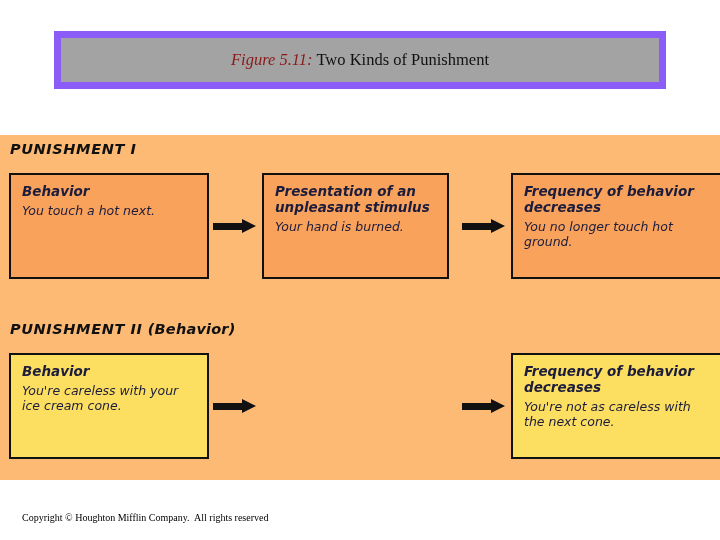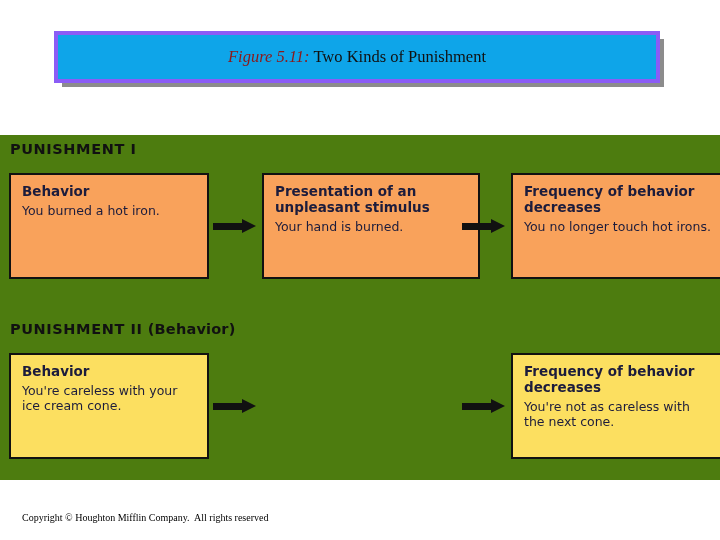--- a/index.html
+++ b/index.html
@@ -30,22 +30,22 @@
     width: 602px;
     height: 48px;
     background: #8c8c8c;
   }
   #title-banner {
     position: absolute;
     left: 0;
     top: 0;
     width: 598px;
     height: 44px;
-    background: #0ea5e9;
-    border: 4px solid #8b5cf6;
+    background: #a3a3a3;
+    border: 7px solid #8b5cf6;
     display: flex;
     align-items: center;
     justify-content: center;
   }
   #title-text {
     font-family: "Liberation Serif", serif;
     font-size: 16.5px;
     color: #8b1a1a;
     white-space: nowrap;
   }
@@ -56,21 +56,22 @@
     color: #111111;
   }
 
   
   #diagram {
     position: absolute;
     left: 0;
     top: 135px;
     width: 720px;
     height: 345px;
-    background: #4d7c0f;
+    background: #fdba74;
+    font-style: italic;
   }
 
   .section {
     position: absolute;
     left: 0;
     width: 720px;
   }
   #section-1 { top: 0px; height: 165px; }
   #section-2 { top: 180px; height: 162px; }
 
@@ -90,21 +91,21 @@
 
   .box {
     position: absolute;
     top: 38px;
     height: 106px;
     border: 2px solid #111111;
     box-sizing: border-box;
     padding: 9px 14px 0 11px;
   }
   .box.b1 { left: 9px;   width: 200px; }
-  .box.b2 { left: 262px; width: 218px; }
+  .box.b2 { left: 262px; width: 187px; }
   .box.b3 { left: 511px; width: 216px; }
 
   .orange { background: #f9a25b; }
   .yellow { background: #fcdf60; }
 
   .box-head {
     font-family: "DejaVu Sans", sans-serif;
     font-size: 13.5px;
     font-weight: bold;
     color: #1c1c3c;
@@ -166,41 +167,41 @@
   </div>
 </div>
 
 <div id="diagram">
 
   <div class="section" id="section-1">
     <div class="section-label"><span>PUNISHMENT I</span><span class="sub"></span></div>
 
     <div class="box b1 orange">
       <div class="box-head">Behavior</div>
-      <div class="box-body">You burned a hot iron.</div>
+      <div class="box-body">You touch a hot next.</div>
     </div>
 
     <div class="arrow a1">
       <div class="shaft"></div>
       <div class="head"></div>
     </div>
 
     <div class="box b2 orange">
       <div class="box-head">Presentation of an unpleasant stimulus</div>
       <div class="box-body">Your hand is burned.</div>
     </div>
 
     <div class="arrow a2">
       <div class="shaft"></div>
       <div class="head"></div>
     </div>
 
     <div class="box b3 orange">
       <div class="box-head">Frequency of behavior decreases</div>
-      <div class="box-body">You no longer touch hot irons.</div>
+      <div class="box-body">You no longer touch hot ground.</div>
     </div>
   </div>
 
   <div class="section" id="section-2">
     <div class="section-label"><span>PUNISHMENT II</span><span class="sub">  (Behavior)</span></div>
 
     <div class="box b1 yellow">
       <div class="box-head">Behavior</div>
       <div class="box-body">You're careless with your ice cream cone.</div>
     </div>

